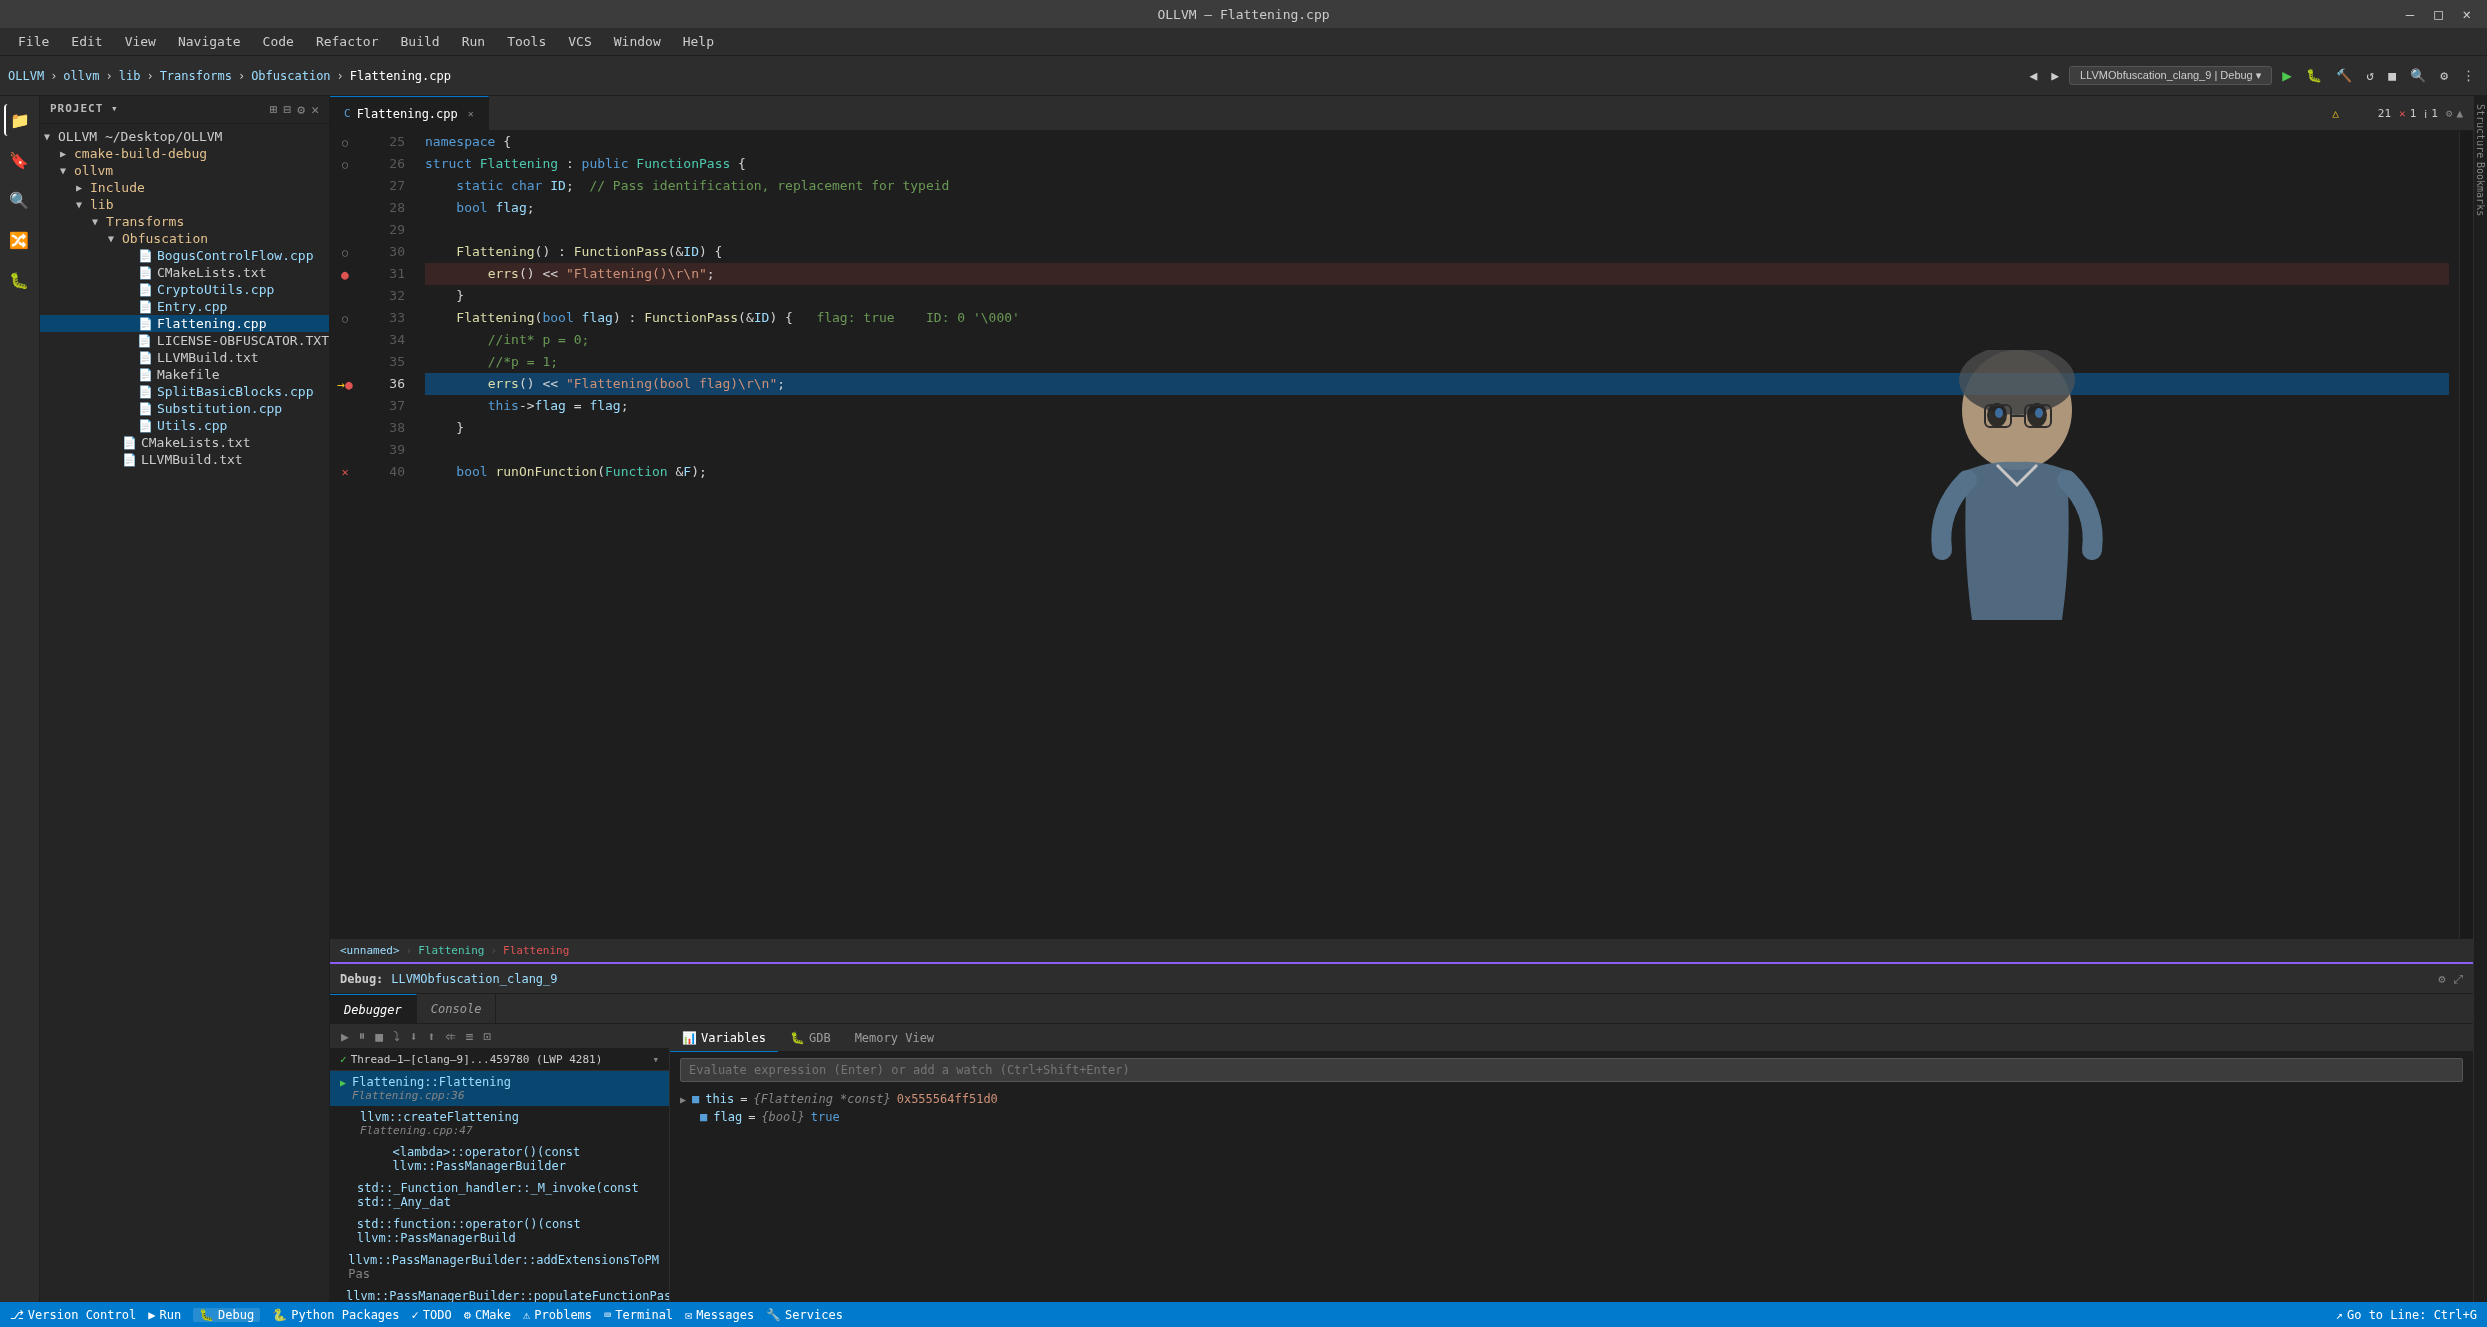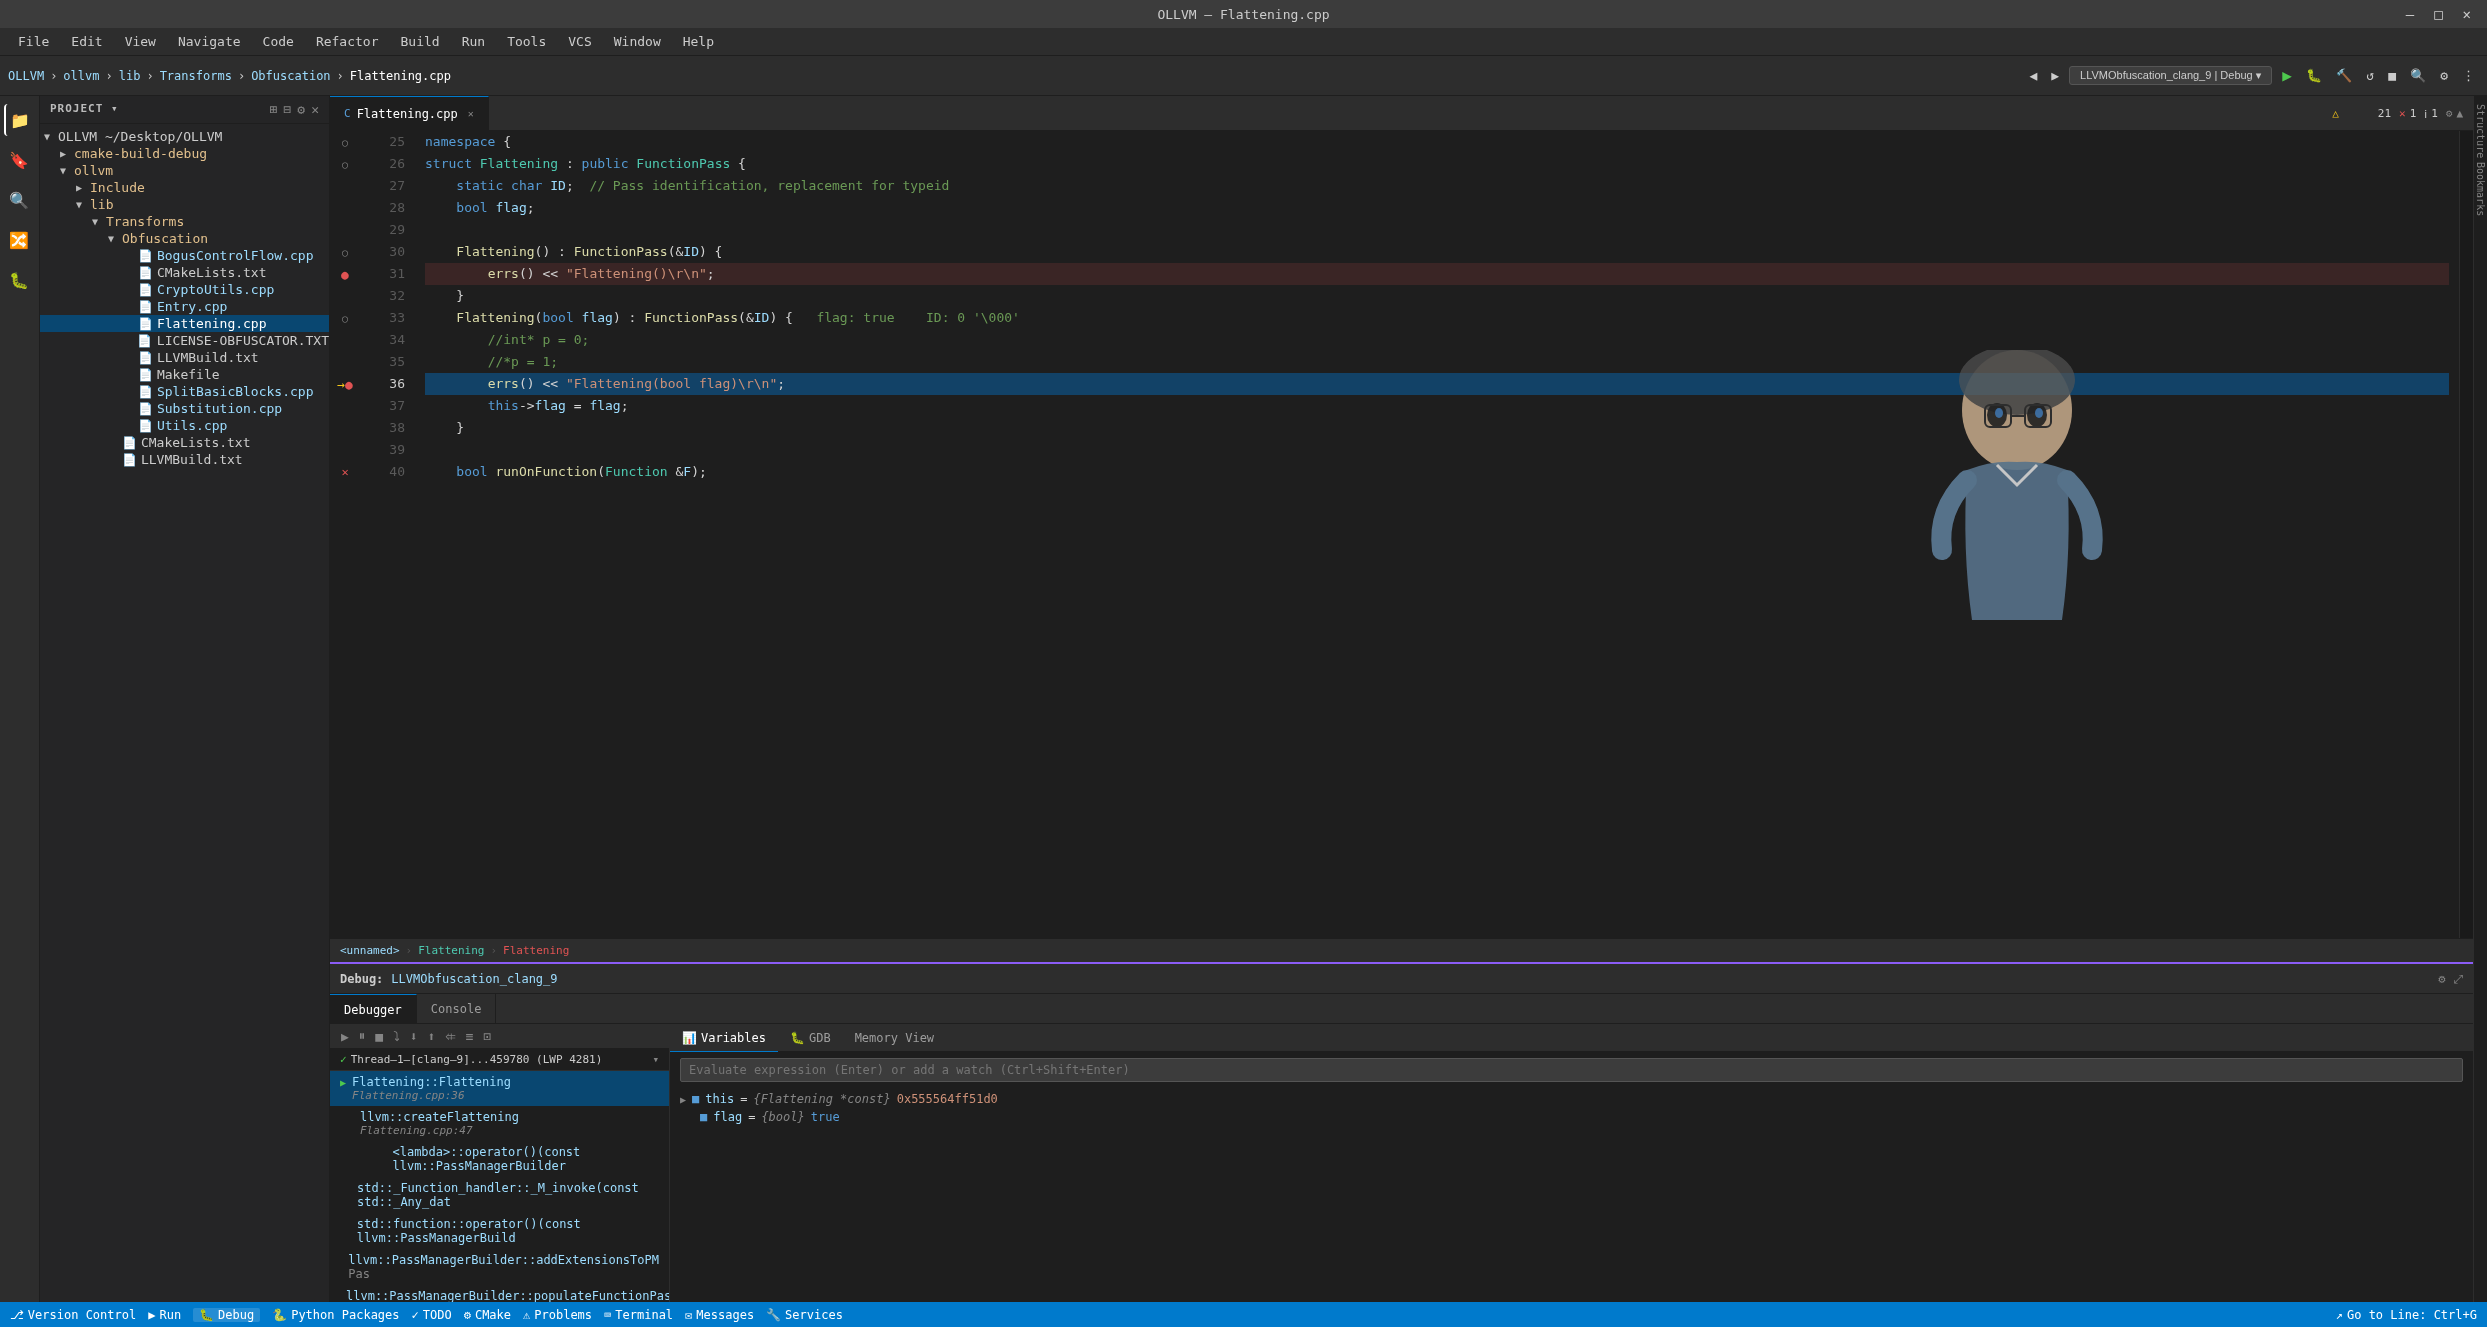--- a/index.html
+++ b/index.html
@@ -328,20 +328,21 @@
     }
     .debug-tab {
       padding: 0 14px;
       height: 30px;
       display: flex;
       align-items: center;
       color: #9d9d9d;
       cursor: pointer;
       font-size: 12px;
       border-right: 1px solid #1e1e1e;
+      font-style: italic;
     }
     .debug-tab.active {
       color: #fff;
       background: #1e1e1e;
       border-top: 1px solid #007acc;
     }
 
     .debug-content {
       display: flex;
       flex: 1;

